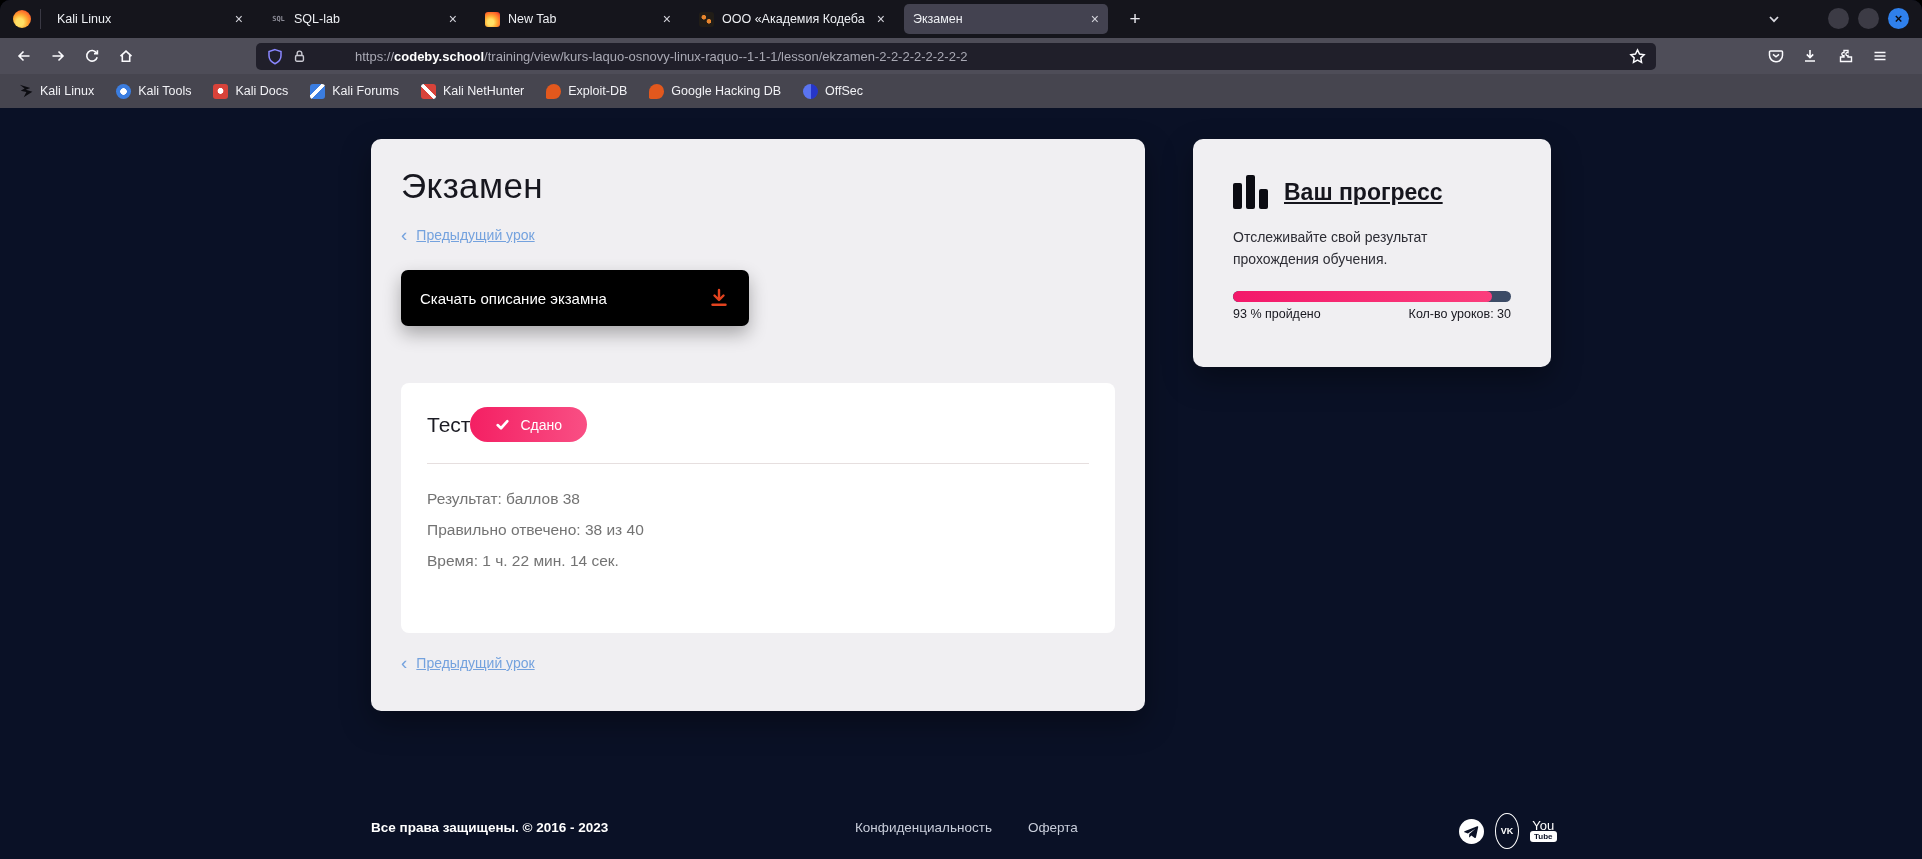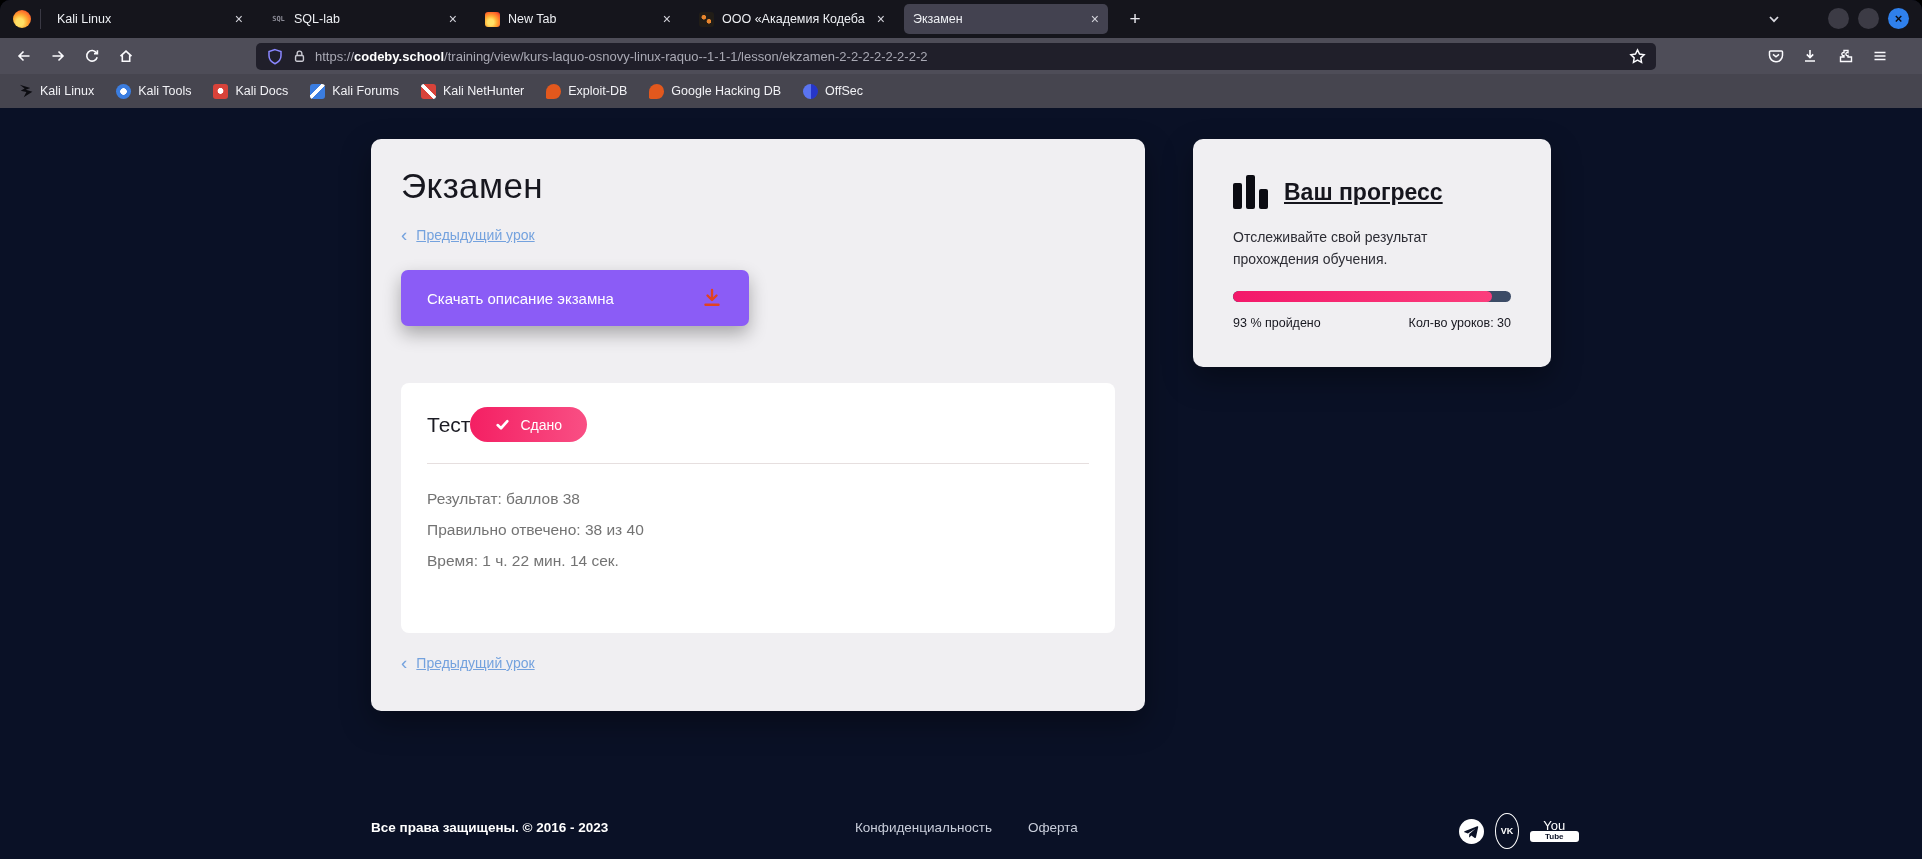--- a/index.html
+++ b/index.html
@@ -32,21 +32,21 @@
   .wc-close { background:#2f80ec; display:flex; align-items:center; justify-content:center;
               color:#0c0c12; font-size:13px; font-weight:bold; line-height:1; }
 
   
   .toolbar { position:absolute; top:38px; left:0; right:0; height:36px; background:#4e4d58; }
   .tool-icon { position:absolute; top:10px; width:16px; height:16px; }
   .ti-back{left:16px;} .ti-fwd{left:50px;} .ti-reload{left:84px;} .ti-home{left:118px;}
   .ti-pocket{left:1768px;} .ti-dl{left:1802px;} .ti-puzzle{left:1838px;} .ti-menu{left:1872px;}
   .urlbar { position:absolute; left:256px; top:5px; width:1400px; height:27px; background:#201f2a; border-radius:5px;
             display:flex; align-items:center; padding:0 10px; color:#b4b4bf; font-size:13px; gap:8px; }
-  .url-text { white-space:nowrap; overflow:hidden; }
+  .url-text { white-space:nowrap; overflow:hidden;margin-left:40px; }
   .url-proto,.url-path { color:#a9a9b4; }
   .url-domain { color:#ffffff; font-weight:bold; }
   .url-star { margin-left:auto; flex:none; }
 
   
   .bookmarksbar { position:absolute; top:74px; left:0; right:0; height:34px; background:#46454f;
                   display:flex; align-items:center; padding-left:12px; gap:10px; color:#f2f2f6; font-size:12.5px; }
   .bm { display:flex; align-items:center; gap:7px; padding:0 6px; }
   .bi { width:15px; height:15px; flex:none; border-radius:3px; }
   .bi-kali { background:#0d0d12; border-radius:2px;
@@ -63,21 +63,21 @@
 
   .main-card { position:absolute; left:371px; top:31px; width:774px; height:572px; background:#f0eff2;
                border-radius:10px; box-shadow:0 12px 30px rgba(0,0,0,.35); }
   .page-title { margin:27px 0 0 30px; font-size:35px; font-weight:500; color:#17171f; letter-spacing:.4px; line-height:40px; }
   .prev-link { display:flex; align-items:center; margin:21px 0 0 30px; }
   .prev-link.bottom { margin:22px 0 0 30px; }
   .prev-chevron { color:#74a2de; font-size:19px; line-height:14px; margin-right:9px; }
   .prev-text { color:#74a2de; font-size:14px; text-decoration:underline; cursor:pointer; }
 
   .dl-btn { display:flex; align-items:center; justify-content:space-between; margin:27px 0 0 30px;
-            width:348px; height:56px; background:#8b5cf6; border-radius:7px; padding:0 26px;
+            width:348px; height:56px; background:#000000; border-radius:7px; padding:0 19px;
             color:#fff; font-size:15px; box-shadow:0 8px 18px rgba(0,0,0,.30); cursor:pointer; }
 
   .test-card { margin:57px 30px 0; height:250px; background:#ffffff; border-radius:8px; padding:24px 26px; }
   .tc-head { display:flex; justify-content:flex-start; align-items:center; }
   .tc-title { font-size:21px; color:#1c1c24; }
   .badge { height:35px; border-radius:18px; background:linear-gradient(90deg,#f41f63,#f94f84);
            color:#fff; font-size:14px; display:flex; align-items:center; gap:10px; padding:0 25px; }
   .tc-divider { height:1px; background:#e6dfdf; margin-top:21px; }
   .tc-lines { margin-top:27px; }
   .tc-lines p { margin:0 0 15px; font-size:15.5px; color:#737373; line-height:16px; }
@@ -86,32 +86,32 @@
                    border-radius:10px; padding:36px 40px 0; box-shadow:0 12px 30px rgba(0,0,0,.35); }
   .pc-head { display:flex; align-items:center; gap:16px; }
   .bars { display:flex; align-items:flex-end; gap:4px; height:34px; }
   .bars i { display:block; width:9px; background:#0b0b12; border-radius:2px; }
   .bars .b1{height:26px;} .bars .b2{height:34px;} .bars .b3{height:20px;}
   .pc-title { font-size:23px; font-weight:bold; color:#15151d;text-decoration:underline; }
   .pc-desc { margin-top:17px; font-size:14px; line-height:22px; color:#2c2c34; width:270px; }
   .pc-bar { margin-top:21px; height:11px; background:#3c4b66; border-radius:6px; position:relative; overflow:hidden; }
   .pc-fill { position:absolute; left:0; top:0; bottom:0; border-radius:6px;
              background:linear-gradient(90deg,#f3186a,#fb3d7c); }
-  .pc-labels { margin-top:14px; display:flex; justify-content:space-between; font-size:12.5px; color:#17171f; }
+  .pc-labels { margin-top:5px; display:flex; justify-content:space-between; font-size:12.5px; color:#17171f; }
 
   
   .f-copy { position:absolute; left:371px; top:712px; color:#ffffff; font-size:13.5px; font-weight:bold; }
   .f-links { position:absolute; left:855px; top:712px; display:flex; gap:36px; }
   .f-links span { color:#c8cdda; font-size:13.5px; cursor:pointer; }
   .f-social { position:absolute; left:1459px; top:705px; display:flex; align-items:center; gap:11px; }
   .vk-circle { width:24px; height:36px; border:1.6px solid #fff; border-radius:50%;
                display:flex; align-items:center; justify-content:center; color:#fff; font-size:9px; font-weight:bold; }
   .yt { display:flex; flex-direction:column; align-items:center; gap:1px; }
   .yt-you { color:#fff; font-size:13px; font-weight:normal; line-height:9px; }
-  .yt-tube { background:#fff; color:#0a1126; font-size:8px; font-weight:bold; padding:1px 15px; border-radius:3px; line-height:9px; }
+  .yt-tube { background:#fff; color:#0a1126; font-size:8px; font-weight:bold; padding:1px 4px; border-radius:3px; line-height:9px; }
 
   svg { display:block; }
 </style>
 </head>
 <body>
 
 <div class="window">
 
   <div class="tabbar">
     <div class="ffview">

